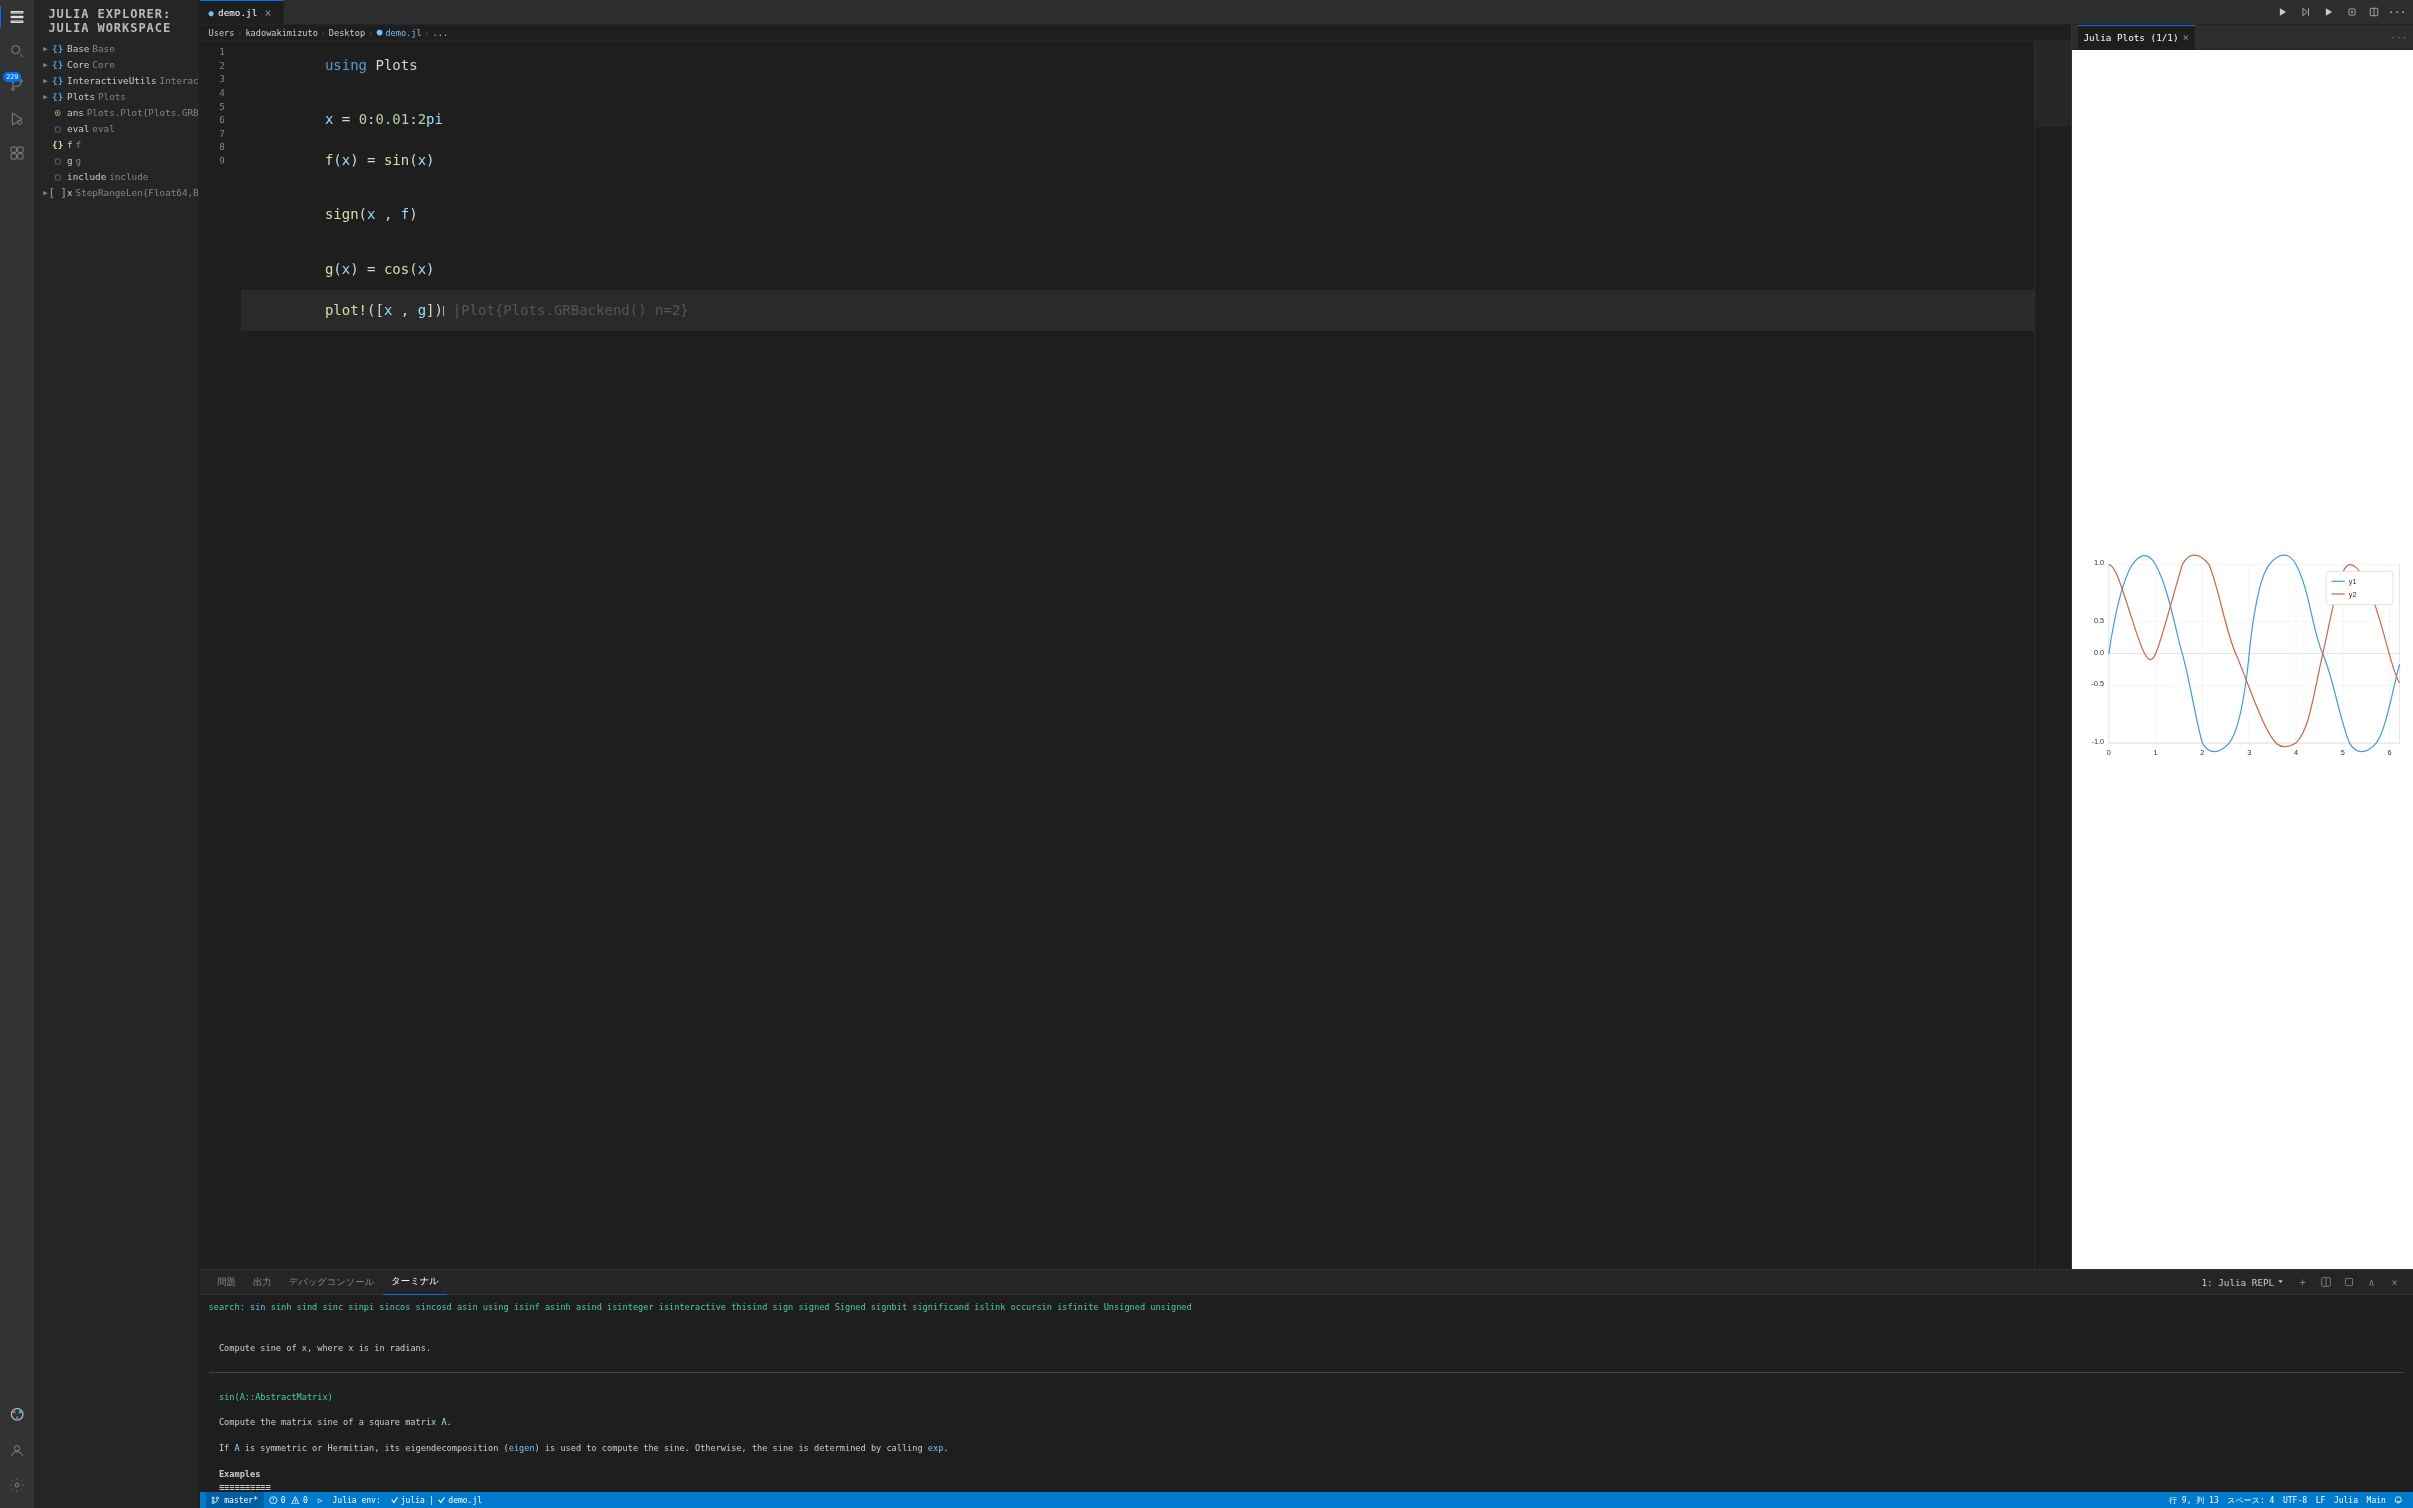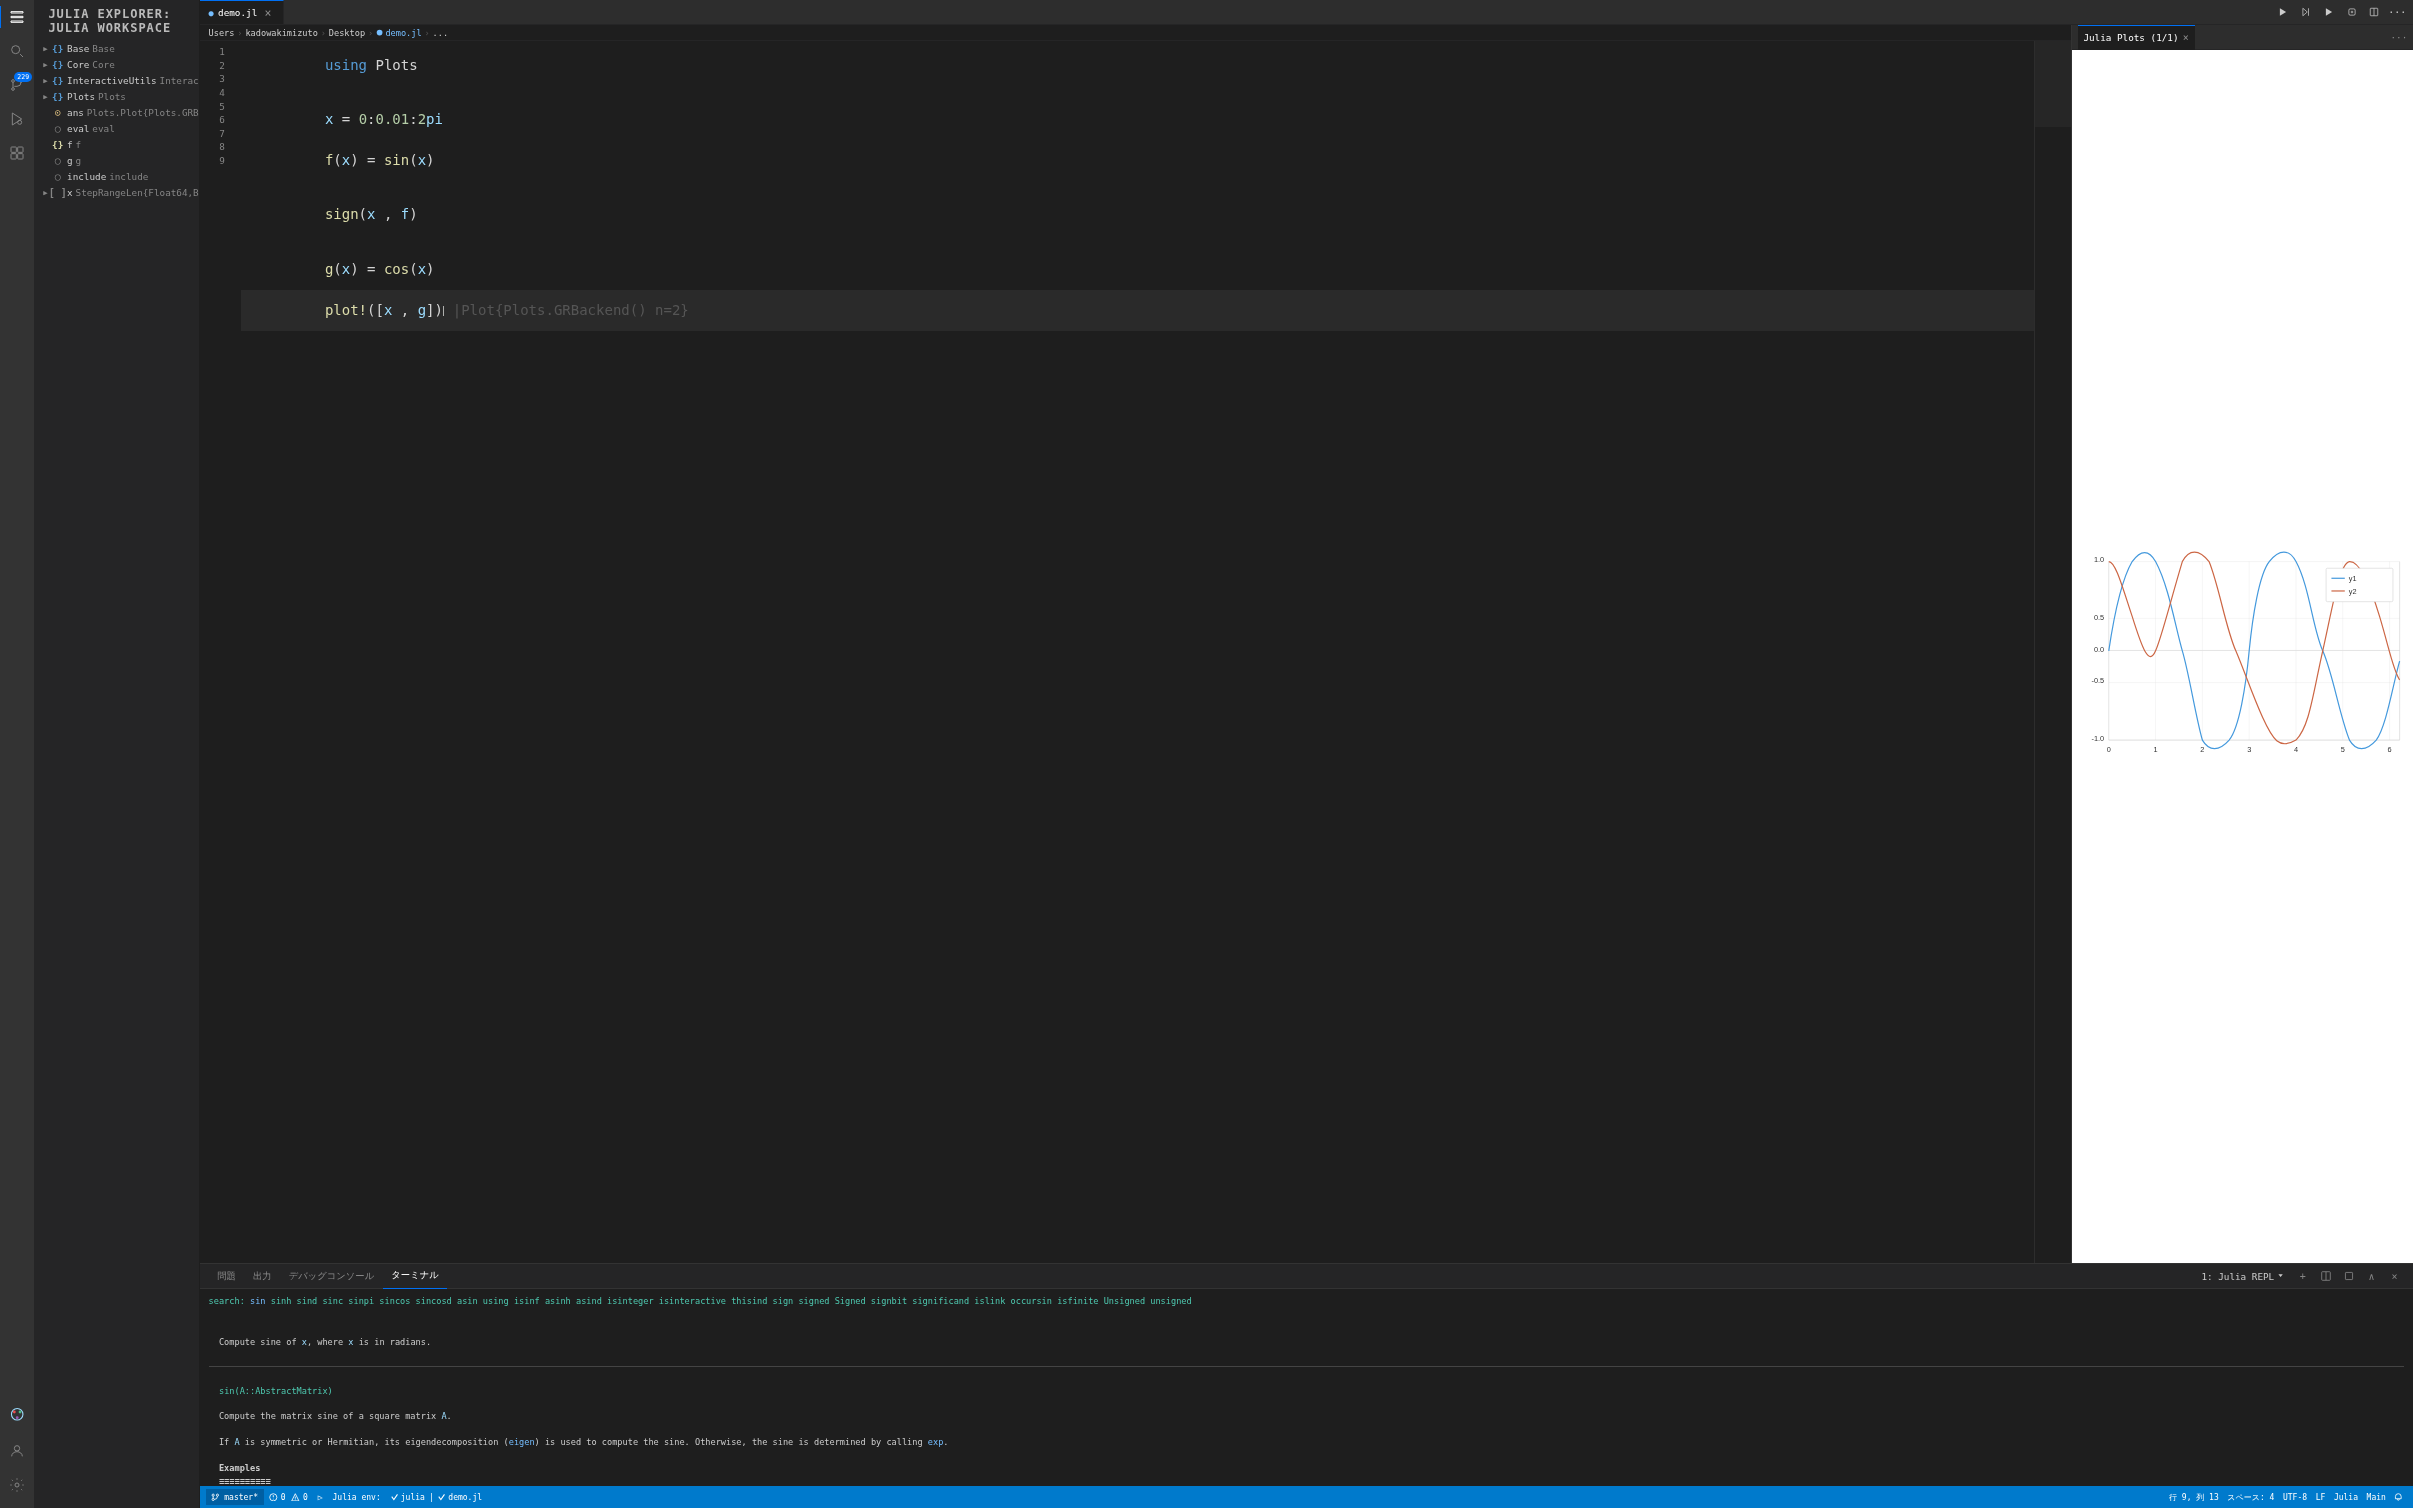--- a/index.html
+++ b/index.html
@@ -36,21 +36,21 @@
     .activity-icon.active { color: #ffffff; }
     .activity-icon.active::before {
       content: '';
       position: absolute;
       left: 0; top: 5.7px; bottom: 5.7px;
       width: 1.4px;
       background: #0070f3;
     }
     .activity-icon-badge {
       position: absolute;
-      top: 4.3px; right: 2px;
+      top: 4.3px; right: 13px;
       background: #0070f3;
       color: white;
       font-size: 6.5px;
       border-radius: 7.2px;
       padding: 0.7px 2.9px;
       min-width: 11.5px;
       text-align: center;
     }
     .activity-spacer { flex: 1; }
     .activity-bottom {
@@ -358,21 +358,21 @@
     }
     .term-search-line { color: #4ec9b0; margin-bottom: 2.9px; font-size: 8.6px; }
     .term-fn { color: #4ec9b0; }
     .term-x { color: #9cdcfe; }
     .term-bold { font-weight: bold; color: #cccccc; }
     .term-blue { color: #75beff; }
     .term-sep { border-top: 0.7px solid #444; margin: 4.3px 0; }
 
     
     .status-bar {
-      height: 22px;
+      height: 16px;
       background: #007acc;
       display: flex;
       align-items: center;
       padding: 0 5.7px;
       font-size: 8px;
       color: #ffffff;
       flex-shrink: 0;
       gap: 1.4px;
     }
     .status-item {

